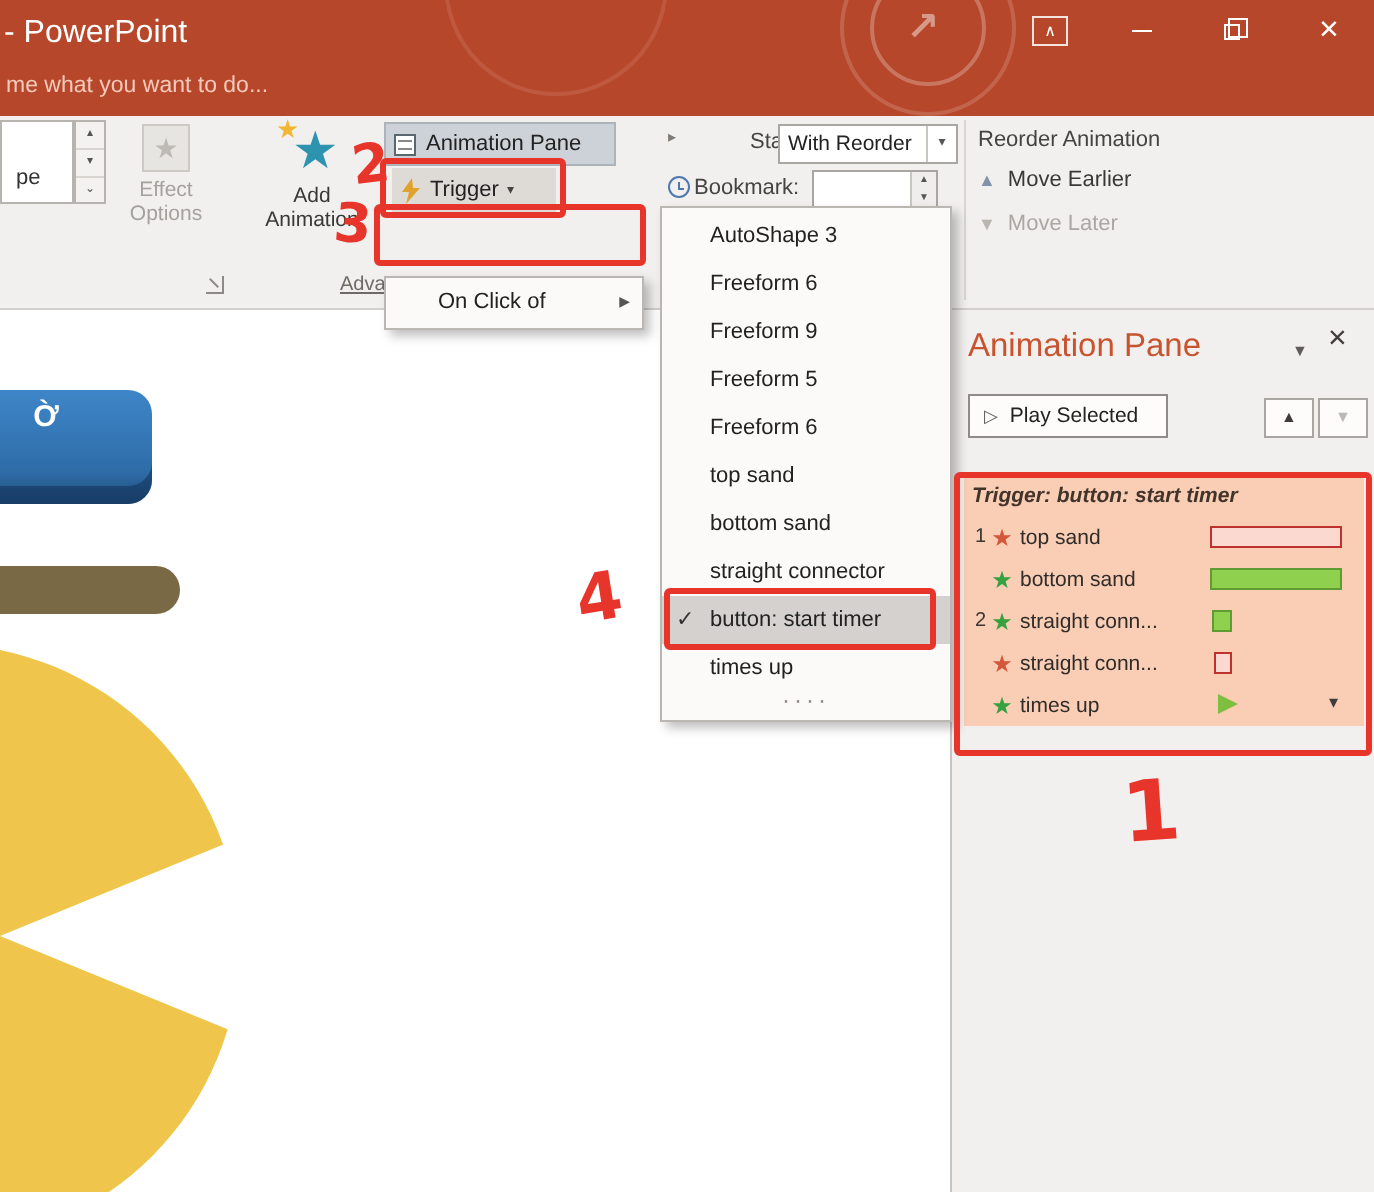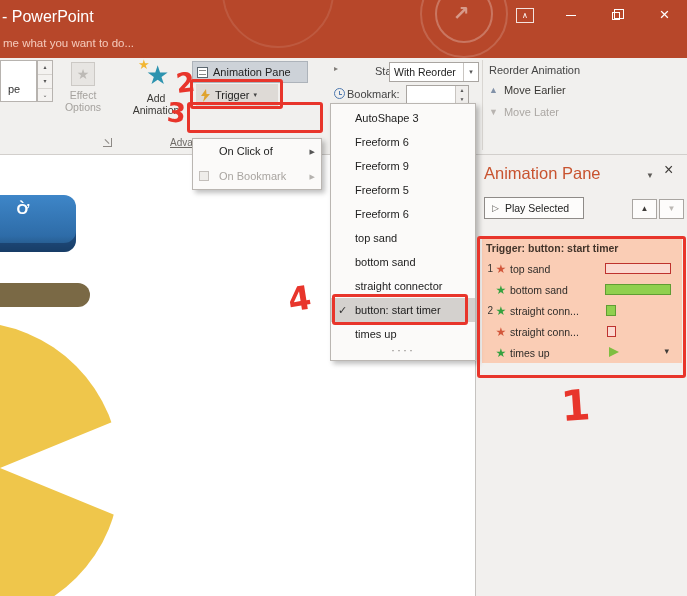--- a/index.html
+++ b/index.html
@@ -138,21 +138,21 @@
   .play-btn { position:absolute; left:8px; top:42px; width:100px; height:22px;
     background:#FDFCFB; border:1px solid #8F8B88; display:flex; align-items:center;
     gap:6px; padding-left:7px; font-size:10.5px; color:#222; }
   .play-icon { font-size:9px; color:#5F5C59; }
   .mv-btn { position:absolute; top:44px; width:25px; height:20px; background:#FDFCFB;
     border:1px solid #A9A5A1; text-align:center; line-height:18px; font-size:8px; }
   .mv-up { left:156px; color:#3F3C39; }
   .mv-dn { left:183px; color:#BCB8B4; }
   .alist { position:absolute; left:6px; top:84px; width:200px; }
   .alist-header { height:19px; line-height:19px; background:var(--c-peach,#FACDB5);
-    font-weight:bold; font-size:10.5px; padding-left:4px; color:#42342A; }
+    font-weight:bold; font-size:10.5px; padding-left:4px; color:#42342A;font-style:italic; }
   .arow { position:relative; height:21px; background:var(--c-peach,#FACDB5);
     display:flex; align-items:center; }
   .num { width:11px; font-size:10px; text-align:right; color:#3A3734; }
   .star { width:16px; text-align:center; font-size:12px; line-height:1; }
   .star.entrance { color:var(--c-entrance,#35A13F); }
   .star.exit { color:var(--c-exit,#D2573B); }
   .lbl { font-size:10.5px; color:#2F2C29; margin-left:1px; }
   .tlbar { position:absolute; top:5px; height:11px; }
   .exit-long { right:11px; width:66px; background:#FBD9D0; border:1px solid #BE322E; }
   .ent-long  { right:11px; width:66px; background:#8FD04E; border:1px solid #5F9D33; }
@@ -275,25 +275,20 @@
     <div class="brown-bar"></div>
     <div class="yellow-shape"></div>
     <div class="white-wedge"></div>
   </div>
 
   <div class="menu trigger-menu">
     <div class="tm-item">
       <span>On Click of</span>
       <span class="sub-arrow">▶</span>
     </div>
-    <div class="tm-item disabled">
-      <span class="tm-icon"></span>
-      <span>On Bookmark</span>
-      <span class="sub-arrow">▶</span>
-    </div>
   </div>
 
   <div class="menu shape-menu">
     <div class="sm-item">AutoShape 3</div>
     <div class="sm-item">Freeform 6</div>
     <div class="sm-item">Freeform 9</div>
     <div class="sm-item">Freeform 5</div>
     <div class="sm-item">Freeform 6</div>
     <div class="sm-item">top sand</div>
     <div class="sm-item">bottom sand</div>

